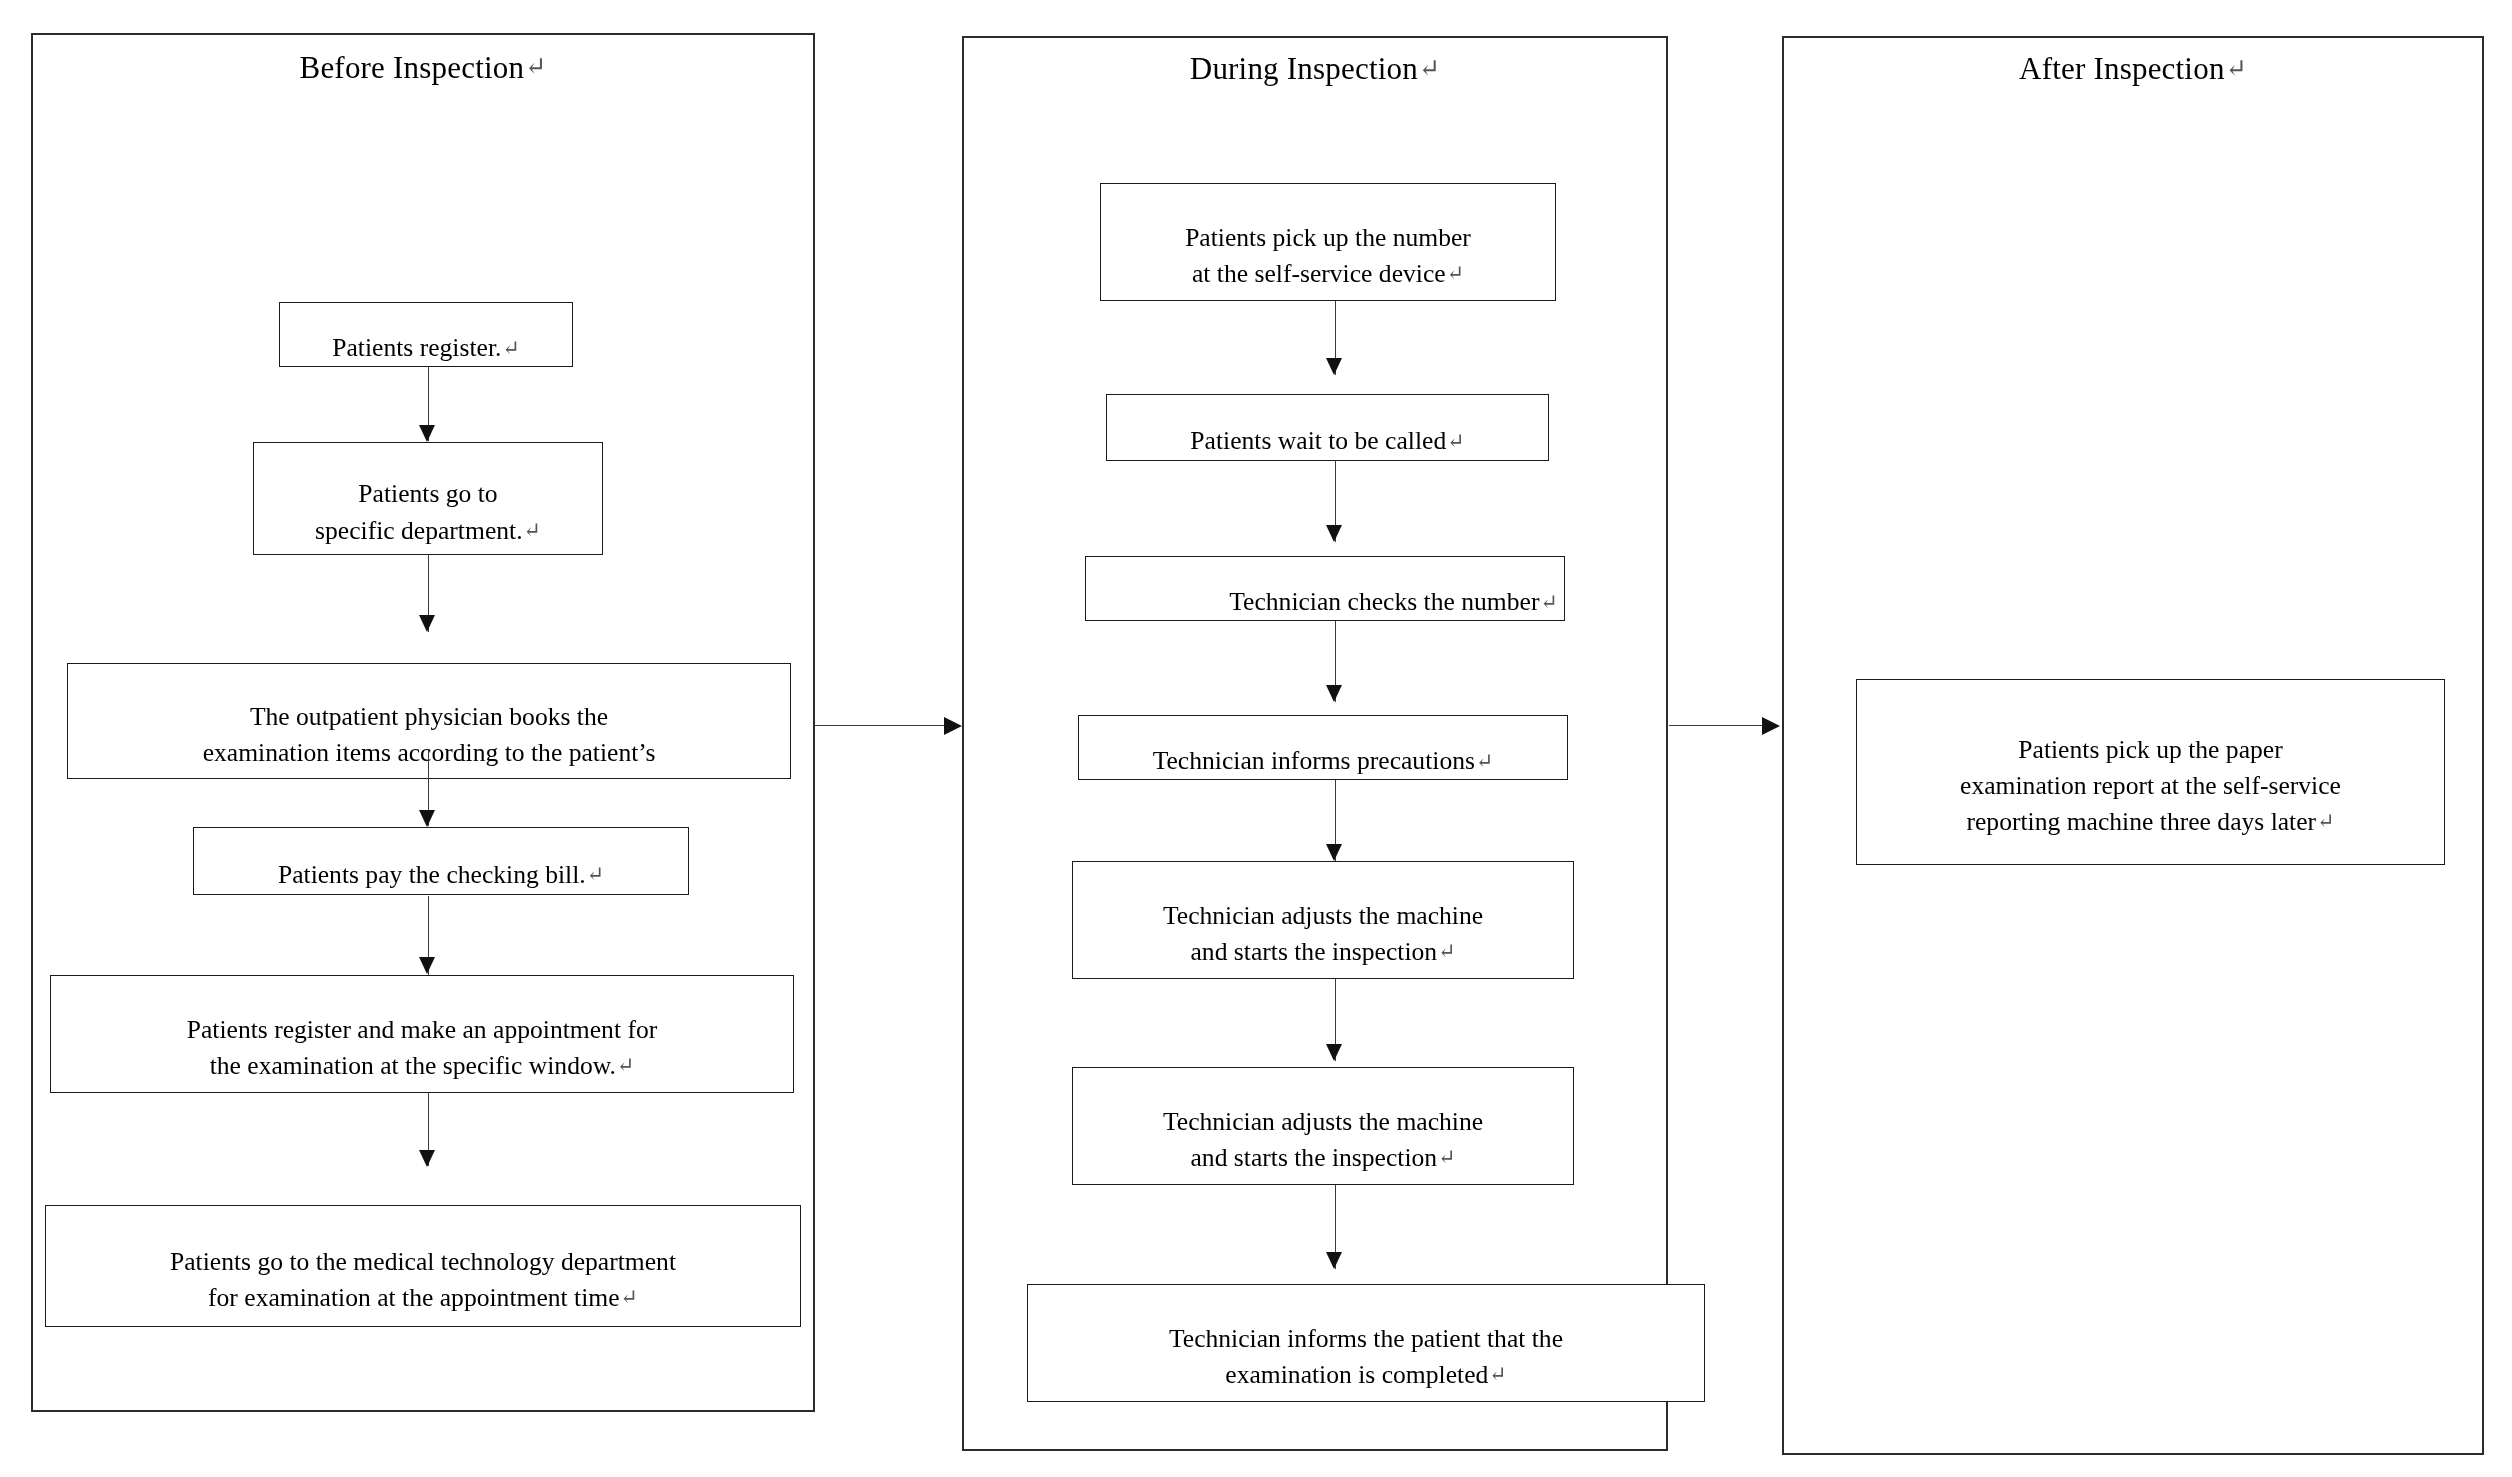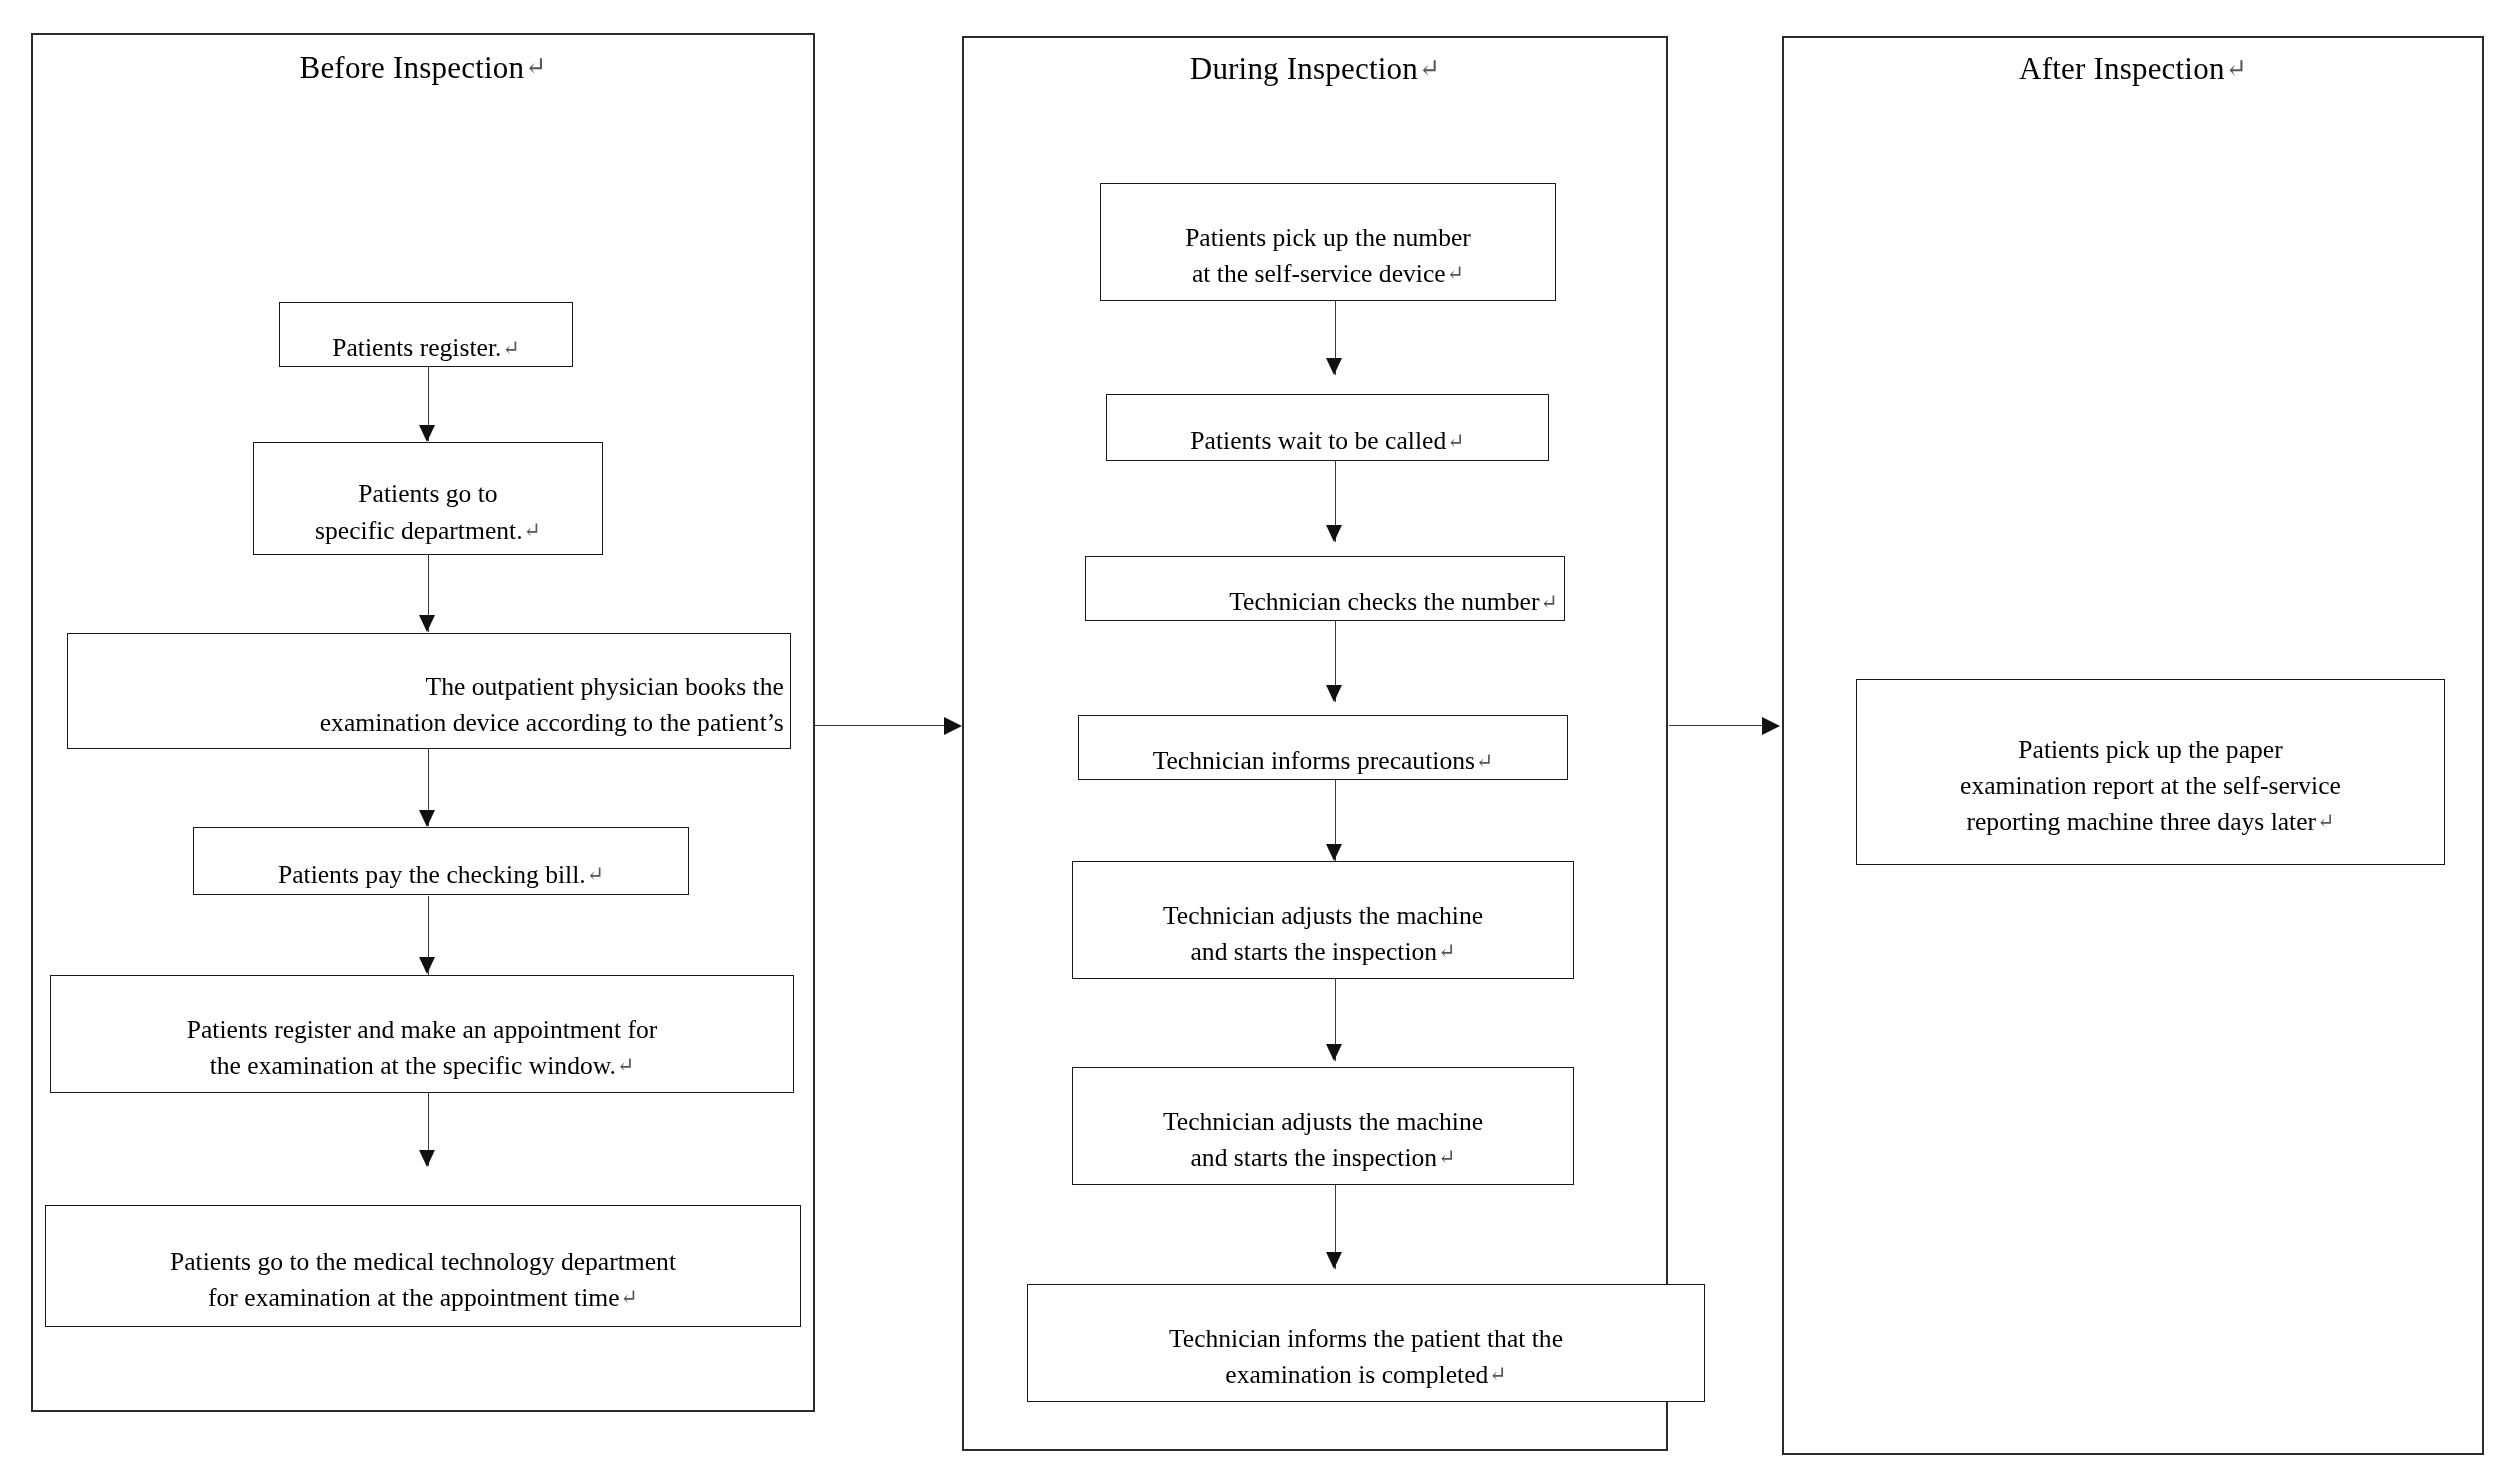--- a/index.html
+++ b/index.html
@@ -113,22 +113,22 @@
   <div class="vline" style="left:428px; top:367px; height:74px;"></div>
   <div class="arrow-down" style="left:419px; top:425px;"></div>
 
   <div class="node" style="left:253px; top:442px; width:350px; height:113px;">
     <span class="txt"><span>Patients go to</span><br><span>specific department.</span><span class="pilcrow">↵</span></span>
   </div>
 
   <div class="vline" style="left:428px; top:555px; height:77px;"></div>
   <div class="arrow-down" style="left:419px; top:615px;"></div>
 
-  <div class="node" style="left:67px; top:633px; width:724px; height:116px;text-align:right;">
-    <span class="txt"><span>The outpatient physician books the</span><br><span>examination device according to the patient’s</span></span>
+  <div class="node" style="left:67px; top:663px; width:724px; height:116px;">
+    <span class="txt"><span>The outpatient physician books the</span><br><span>examination items according to the patient’s</span></span>
   </div>
 
   <div class="vline" style="left:428px; top:749px; height:77px;"></div>
   <div class="arrow-down" style="left:419px; top:810px;"></div>
 
   <div class="node" style="left:193px; top:827px; width:496px; height:68px;">
     <span class="txt"><span>Patients pay the checking bill.</span><span class="pilcrow">↵</span></span>
   </div>
 
   <div class="vline" style="left:428px; top:896px; height:79px;"></div>

